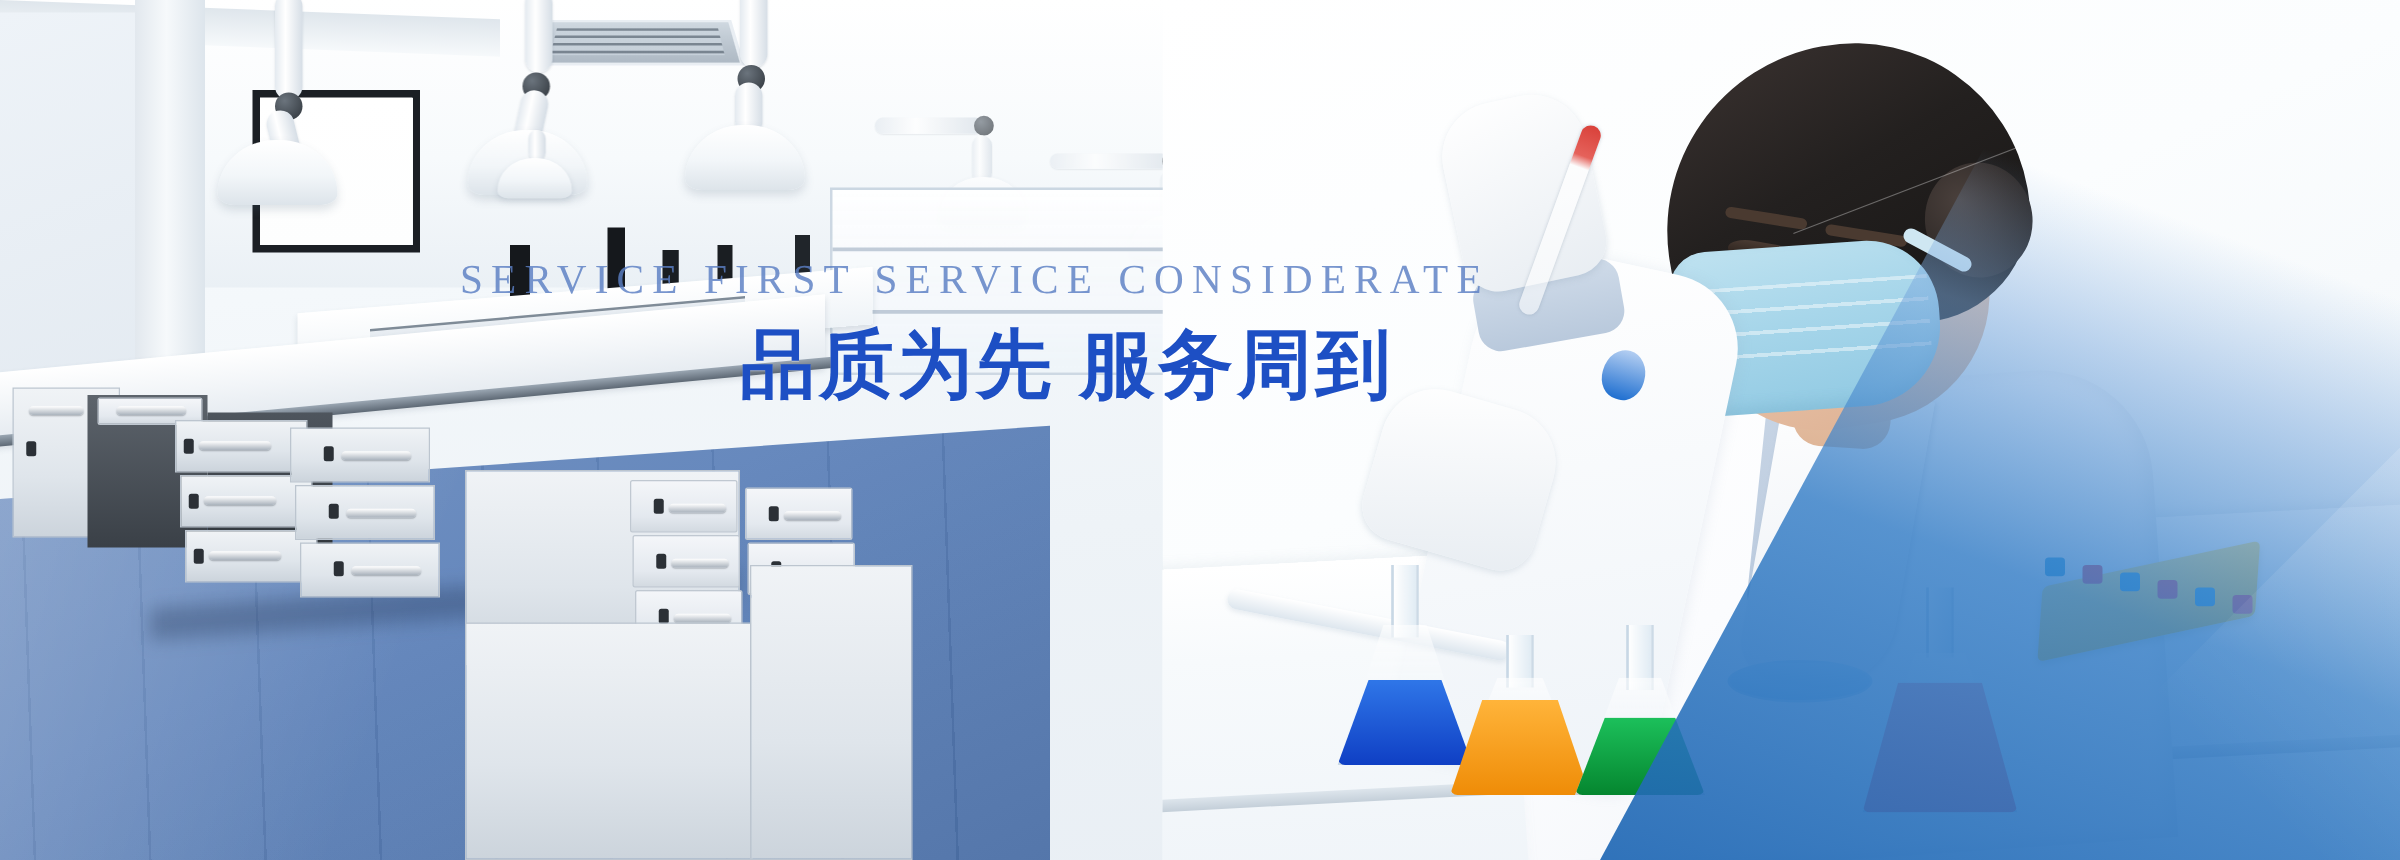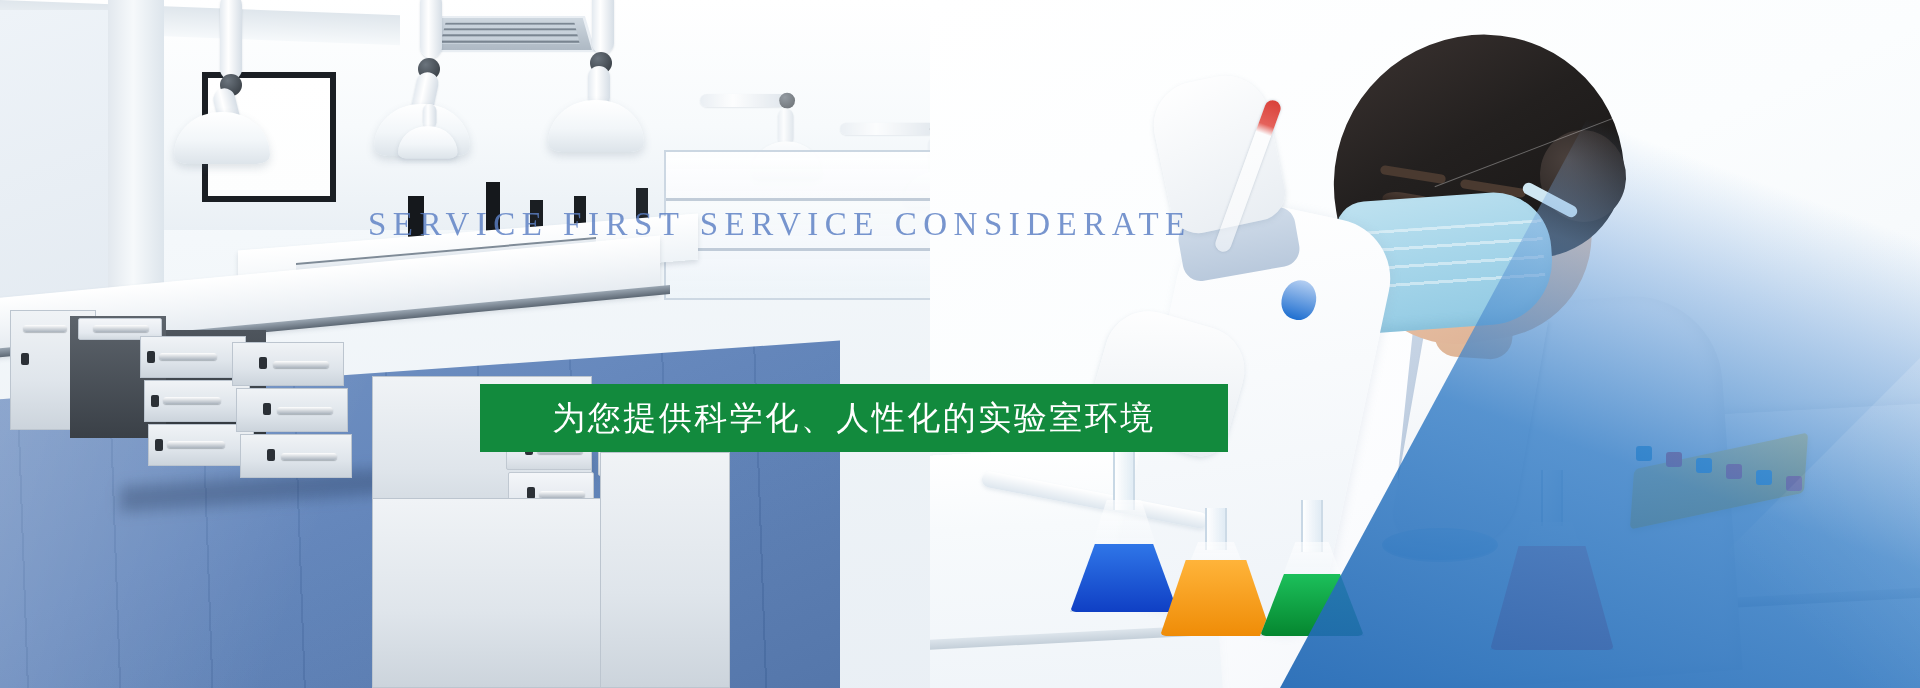--- a/index.html
+++ b/index.html
@@ -611,18 +611,16 @@
       <div class="tube" style="left:856px; top:476px; background:#e8445c;"></div>
 
       <div class="blue-wedge"></div>
       <div class="blue-wedge2"></div>
       <div class="wedge-line"></div>
     </div>
   </div>
 
   <div class="eng-line">SERVICE  FIRST  SERVICE  CONSIDERATE</div>
 
-
-  <div class="green-bar">
-    <span>为您提供科学化、人性化的实验室环境</span>
-  </div>
+  <div class="headline">品质为先 服务周到</div>
+
 
 </div>
 
 </body></html>

